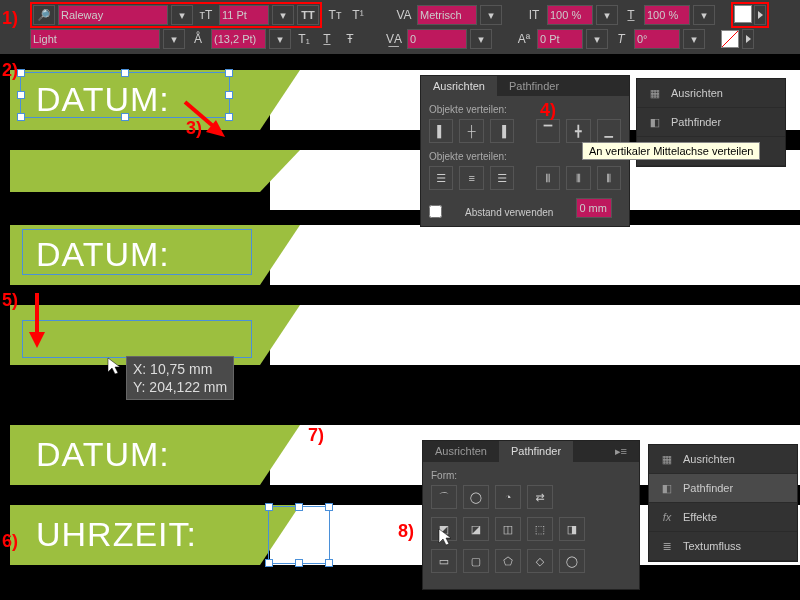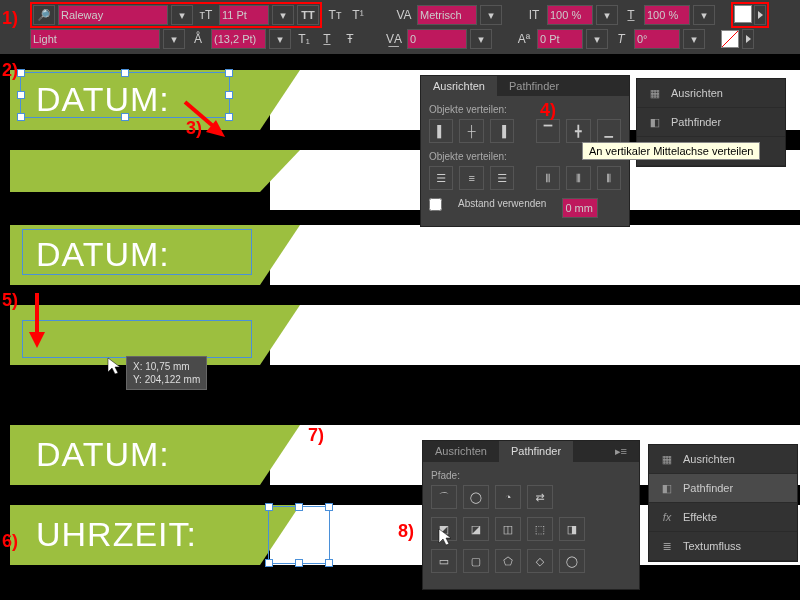--- a/index.html
+++ b/index.html
@@ -37,21 +37,21 @@
   .panel-label { color: #aaa; font-size: 10px; margin-bottom: 4px; }
   .icon-row { display: flex; gap: 6px; margin-bottom: 8px; }
   .panel-icon { width: 26px; height: 24px; border: 1px solid #555; background: #3f3f3f; display: flex; align-items: center; justify-content: center; cursor: pointer; }
   
   .side-list { position: absolute; background: #323232; border: 1px solid #222; width: 150px; }
   .side-item { display: flex; align-items: center; gap: 8px; padding: 6px 10px; color: #ccc; font-size: 11px; cursor: pointer; border-bottom: 1px solid #2a2a2a; }
   .side-icon { width: 16px; height: 16px; display: flex; align-items: center; justify-content: center; color: #999; }
   
   .tooltip { position: absolute; background: #ffffe1; border: 1px solid #888; color: #000; font-size: 11px; padding: 2px 6px; z-index: 200; }
   
-  .xy-readout { position: absolute; background: #4a4a4a; border: 1px solid #666; color: #ddd; font-size: 10px; padding: 3px 6px; line-height: 1.3; z-index: 50; }
+  .xy-readout { position: absolute; background: #4a4a4a; border: 1px solid #666; color: #ddd; font-size: 14px; padding: 3px 6px; line-height: 1.3; z-index: 50; }
   .cursor-white { position: absolute; z-index: 51; }
 </style>
 </head>
 <body>
 
 <div class="annotation" style="left:2px; top:8px;">1)</div>
 <div class="annotation" style="left:2px; top:60px;">2)</div>
 <div class="annotation" style="left:186px; top:118px;">3)</div>
 <div class="annotation" style="left:540px; top:100px;">4)</div>
 <div class="annotation" style="left:2px; top:290px;">5)</div>
@@ -202,21 +202,21 @@
     <div class="panel-label">Objekte verteilen:</div>
     <div class="icon-row">
       <div class="panel-icon">☰</div>
       <div class="panel-icon">≡</div>
       <div class="panel-icon">☰</div>
       <div style="width:10px"></div>
       <div class="panel-icon">⦀</div>
       <div class="panel-icon">⦀</div>
       <div class="panel-icon">⦀</div>
     </div>
-    <div style="display:flex; align-items:flex-start; gap:16px;">
+    <div style="display:flex; align-items:flex-end; gap:23px;">
       <input type="checkbox" style="">
       <span style="font-size:10px;">Abstand verwenden</span>
       <input class="tb-input" style="width: 36px;" value="0 mm">
     </div>
   </div>
 </div>
 <div class="tooltip" style="left:582px; top:142px;">An vertikaler Mittelachse verteilen</div>
 
 <div class="side-list" style="left:636px; top:78px;">
   <div class="side-item">
@@ -236,21 +236,21 @@
 </div>
 
 <div class="panel red-box" style="left:422px; top:440px; width:218px;">
   <div class="panel-tabs">
     <div class="panel-tab">Ausrichten</div>
     <div class="panel-tab active">Pathfinder</div>
     <div style="flex:1"></div>
     <div class="panel-tab">▸≡</div>
   </div>
   <div class="panel-body">
-    <div class="panel-label">Pfade:</div>
+    <div class="panel-label">Form:</div>
     <div class="icon-row">
       <div class="panel-icon">⌒</div>
       <div class="panel-icon">◯</div>
       <div class="panel-icon">◔</div>
       <div class="panel-icon">⇄</div>
     </div>
     <div class="icon-row">
       <div class="panel-icon red-box">◩</div>
       <div class="panel-icon">◪</div>
       <div class="panel-icon">◫</div>

